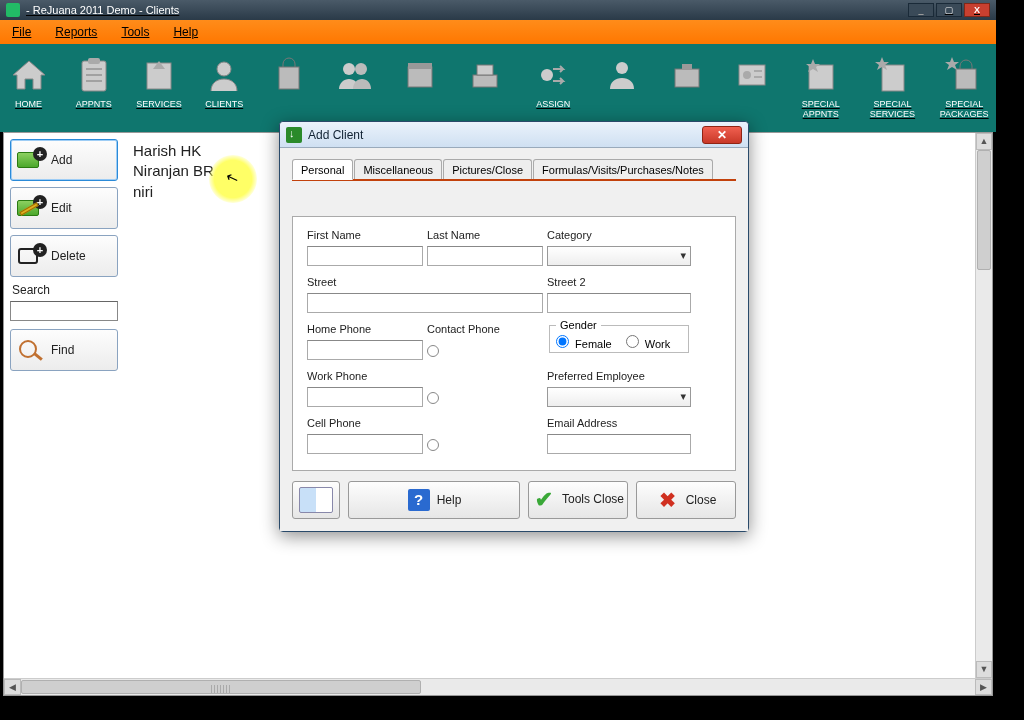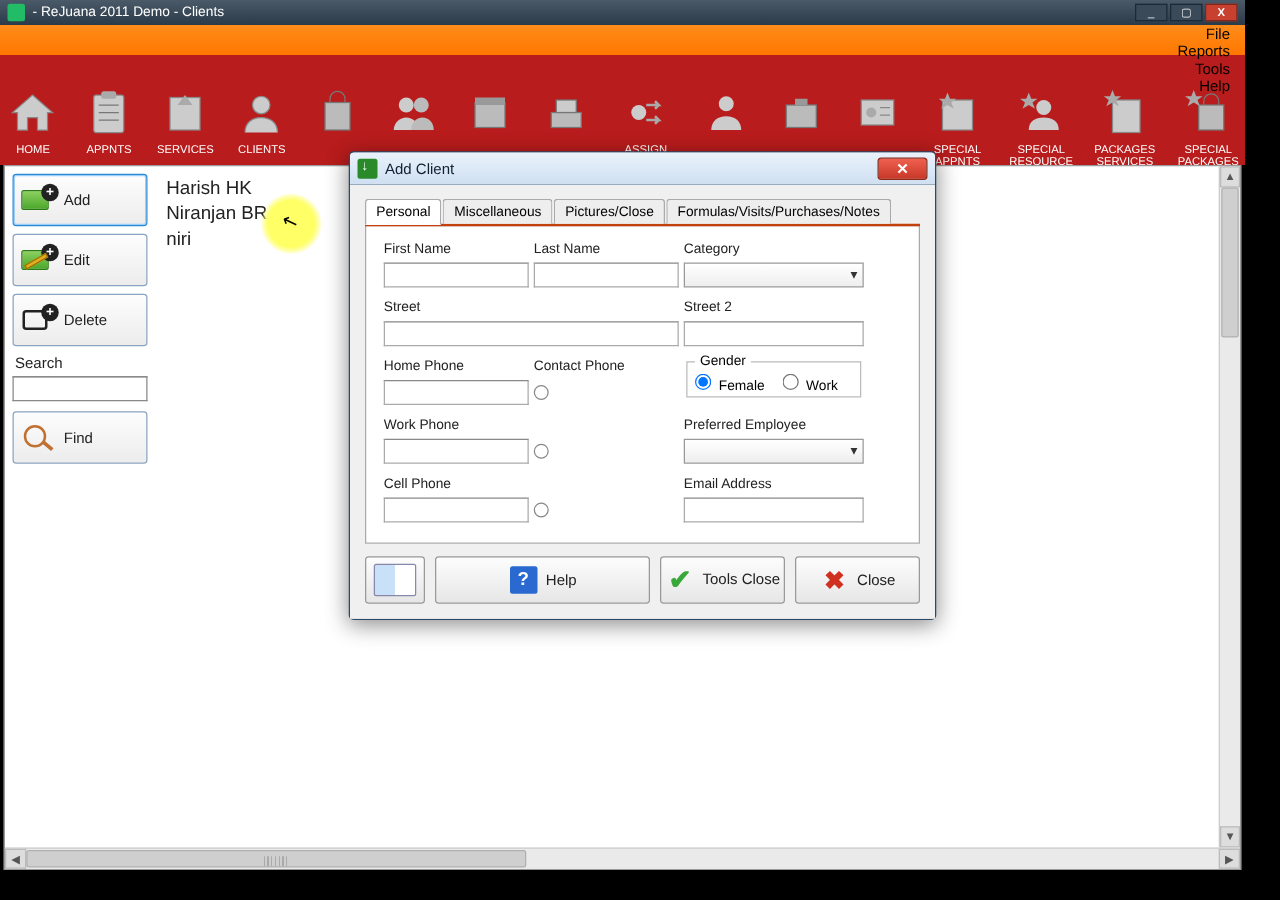--- a/index.html
+++ b/index.html
@@ -1,31 +1,31 @@
 <!DOCTYPE html>
 <html><head>
 <meta charset="utf-8">
 <style>
   * { box-sizing: border-box; font-family: "Segoe UI", Tahoma, sans-serif; }
   body { margin:0; padding:0; width:1024px; height:720px; background:#000; overflow:hidden; }
   
   
-  .window { position:relative; width:996px; height:720px; }
+  .window { position:relative; width:996px; height:720px;text-decoration:underline; }
   .titlebar { height:20px; background:linear-gradient(#4a5a68,#2a3a48); display:flex; align-items:center; padding:0 6px; font-size:11px; color:#fff; }
   .titlebar .app-icon { width:14px; height:14px; background:#2b6; border-radius:2px; margin-right:6px; }
   .titlebar-btns { margin-left:auto; display:flex; gap:2px; }
   .titlebar-btns div { width:26px; height:14px; background:#3a4a58; border:1px solid #1a2a38; display:flex; align-items:center; justify-content:center; font-size:9px; color:#eee; }
   .titlebar-btns div.close { background:#c84030; border-color:#802818; color:#fff; font-weight:bold; }
   
   
-  .menubar { height:24px; background:linear-gradient(#ff8c1a,#ff7700); display:flex; align-items:flex-end;flex-direction:column; }
+  .menubar { height:24px; background:linear-gradient(#ff8c1a,#ff7700); display:flex; align-items:center; }
   .menubar .menu-item { padding:0 12px; font-size:12px; color:#000; display:flex; align-items:center; cursor:default; }
   
   
-  .toolbar { height:88px; background:#b91c1c; display:flex; align-items:flex-start; padding:19px 4px 0; gap:16px; overflow:hidden; }
+  .toolbar { height:88px; background:#0f766e; display:flex; align-items:flex-start; padding:4px 4px 0; gap:16px; overflow:hidden; }
   .tool { width:60px; height:84px; display:flex; flex-direction:column; align-items:center; justify-content:flex-start; padding-top:6px; }
   .tool.wide { width:68px; }
   .tool .tool-icon { width:42px; height:42px; display:flex; align-items:center; justify-content:center; }
   .tool .tool-icon svg { width:40px; height:40px; }
   .tool .tool-label { color:#fff; font-size:9px; text-align:center; margin-top:4px; line-height:1.1; }
   
   
   .content { position:absolute; left:3px; right:3px; top:132px; bottom:24px; background:#fff; border:1px solid #999; }
   .content-inner { display:flex; height:100%; width:100%; }
   
@@ -63,21 +63,21 @@
   .dialog { position:absolute; left:279px; top:121px; width:470px; border:1px solid #2a4a6a; border-radius:4px; background:#f0f0f0; box-shadow:0 4px 18px rgba(0,0,0,.45); }
   .dlg-title { height:26px; background:linear-gradient(#eaf2fb,#cfe0f2); border-bottom:1px solid #9ab; display:flex; align-items:center; padding:0 6px; border-radius:4px 4px 0 0; font-size:12px; color:#123; }
   .dlg-title .dlg-icon { width:16px;height:16px;background:#2a8a2a;border-radius:2px;margin-right:6px;position:relative; }
   .dlg-title .dlg-icon::after { content:"↓"; color:#fff; font-size:11px; position:absolute; left:3px; top:0; }
   .dlg-close { margin-left:auto; width:40px; height:18px; background:linear-gradient(#f06050,#c83828); border:1px solid #902414; border-radius:3px; color:#fff; text-align:center; font-size:12px; font-weight:bold; line-height:16px; }
   
   .dlg-body { padding:10px 12px 12px; background:#f0f0f0; }
   .tabs { display:flex; border-bottom:2px solid #c2410c; position:relative; top:1px;text-align:center; }
   .tab { font-size:11px; padding:4px 8px 3px; border:1px solid #aaa; border-bottom:none; background:#eee; margin-right:1px; border-radius:3px 3px 0 0; cursor:default; }
   .tab.active { background:#fff; position:relative; z-index:2; border-bottom:1px solid #fff; margin-bottom:-1px; }
-  .tab-pane { border:1px solid #aaa; background:#fff; padding:12px 14px 16px; }
+  .tab-pane { border:1px solid #aaa; background:#fff; padding:12px 14px 16px;margin-top:36px; }
   
   .form-grid { display:grid; grid-template-columns: 116px 116px 144px; column-gap:4px; row-gap:4px; }
   .form-grid.full3 { grid-template-columns: 236px 144px; }
   .fld-label { font-size:11px; color:#222; grid-column:auto; padding-bottom:1px; }
   .fld-input { height:20px; border:1px solid #aaa; border-top-color:#888; background:#fff; font-size:12px; padding:0 4px; width:100%; }
   .fld-select { height:20px; border:1px solid #999; background:linear-gradient(#fff,#eee); font-size:12px; width:100%; position:relative; }
   .fld-select::after { content:"▾"; position:absolute; right:4px; top:2px; font-size:11px; color:#333; }
   
   .row-gap { height:6px; grid-column:1/-1; }
   
@@ -254,39 +254,29 @@
     <div class="tool wide">
       <div class="tool-icon">
         <svg viewBox="0 0 40 40">
             <rect x="8" y="10" width="24" height="24" fill="#ccc" stroke="#888"></rect>
             <polygon points="12,4 14,9 19,9 15,12 17,17 12,14 7,17 9,12 5,9 10,9" fill="#aaa"></polygon>
           </svg>
       </div>
       <div class="tool-label">SPECIAL APPNTS</div>
     </div>
 
-    <div class="tool wide">
-      <div class="tool-icon">
-        <svg viewBox="0 0 40 40">
-            <circle cx="22" cy="16" r="6" fill="#ccc"></circle>
-            <path d="M10 34c0-7 5-10 12-10s12 3 12 10" fill="#ccc"></path>
-            <polygon points="10,4 12,9 17,9 13,12 15,17 10,14 5,17 7,12 3,9 8,9" fill="#aaa"></polygon>
-          </svg>
-      </div>
-      <div class="tool-label">SPECIAL RESOURCE</div>
-    </div>
 
     <div class="tool wide">
       <div class="tool-icon">
         <svg viewBox="0 0 40 40">
             <rect x="10" y="10" width="22" height="26" fill="#ccc" stroke="#888"></rect>
             <polygon points="10,2 12,7 17,7 13,10 15,15 10,12 5,15 7,10 3,7 8,7" fill="#aaa"></polygon>
           </svg>
       </div>
-      <div class="tool-label">PACKAGES SERVICES</div>
+      <div class="tool-label">SPECIAL SERVICES</div>
     </div>
 
     <div class="tool wide">
       <div class="tool-icon">
         <svg viewBox="0 0 40 40">
             <rect x="12" y="14" width="20" height="20" fill="#bbb" stroke="#777"></rect>
             <path d="M16 14v-3a6 6 0 0112 0v3" fill="none" stroke="#777"></path>
             <polygon points="8,2 10,7 15,7 11,10 13,15 8,12 3,15 5,10 1,7 6,7" fill="#aaa"></polygon>
           </svg>
       </div>

